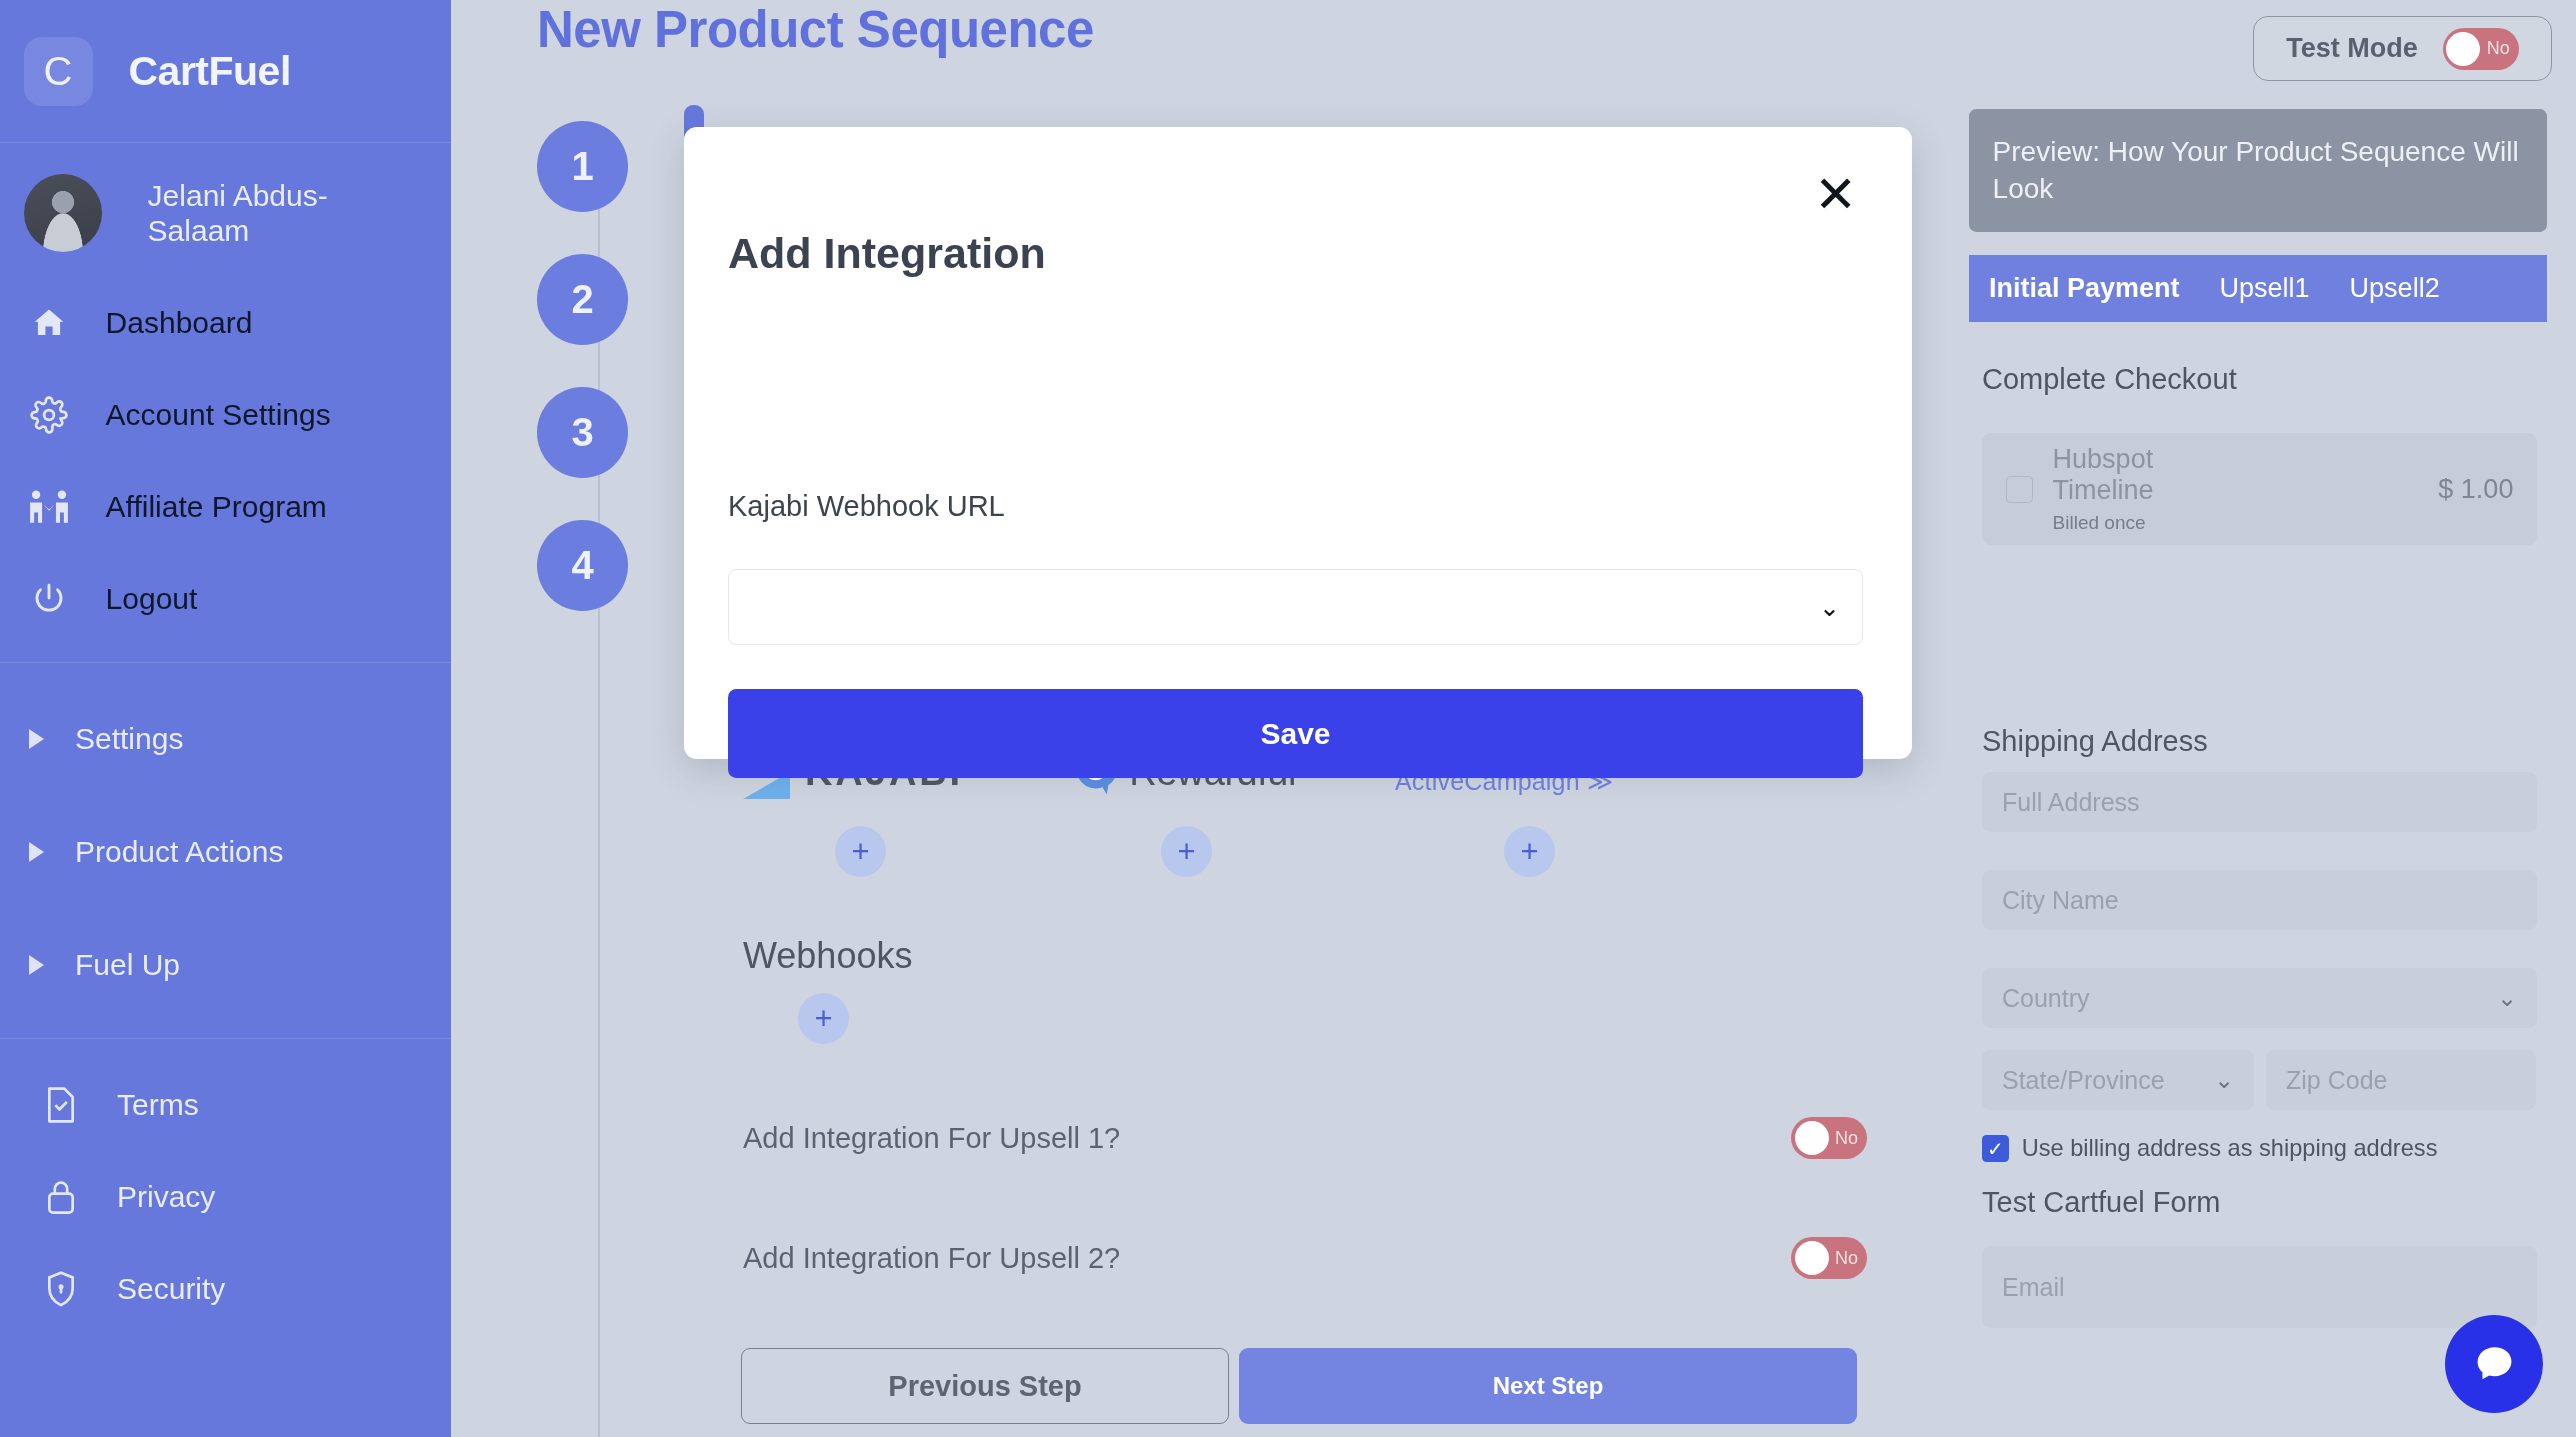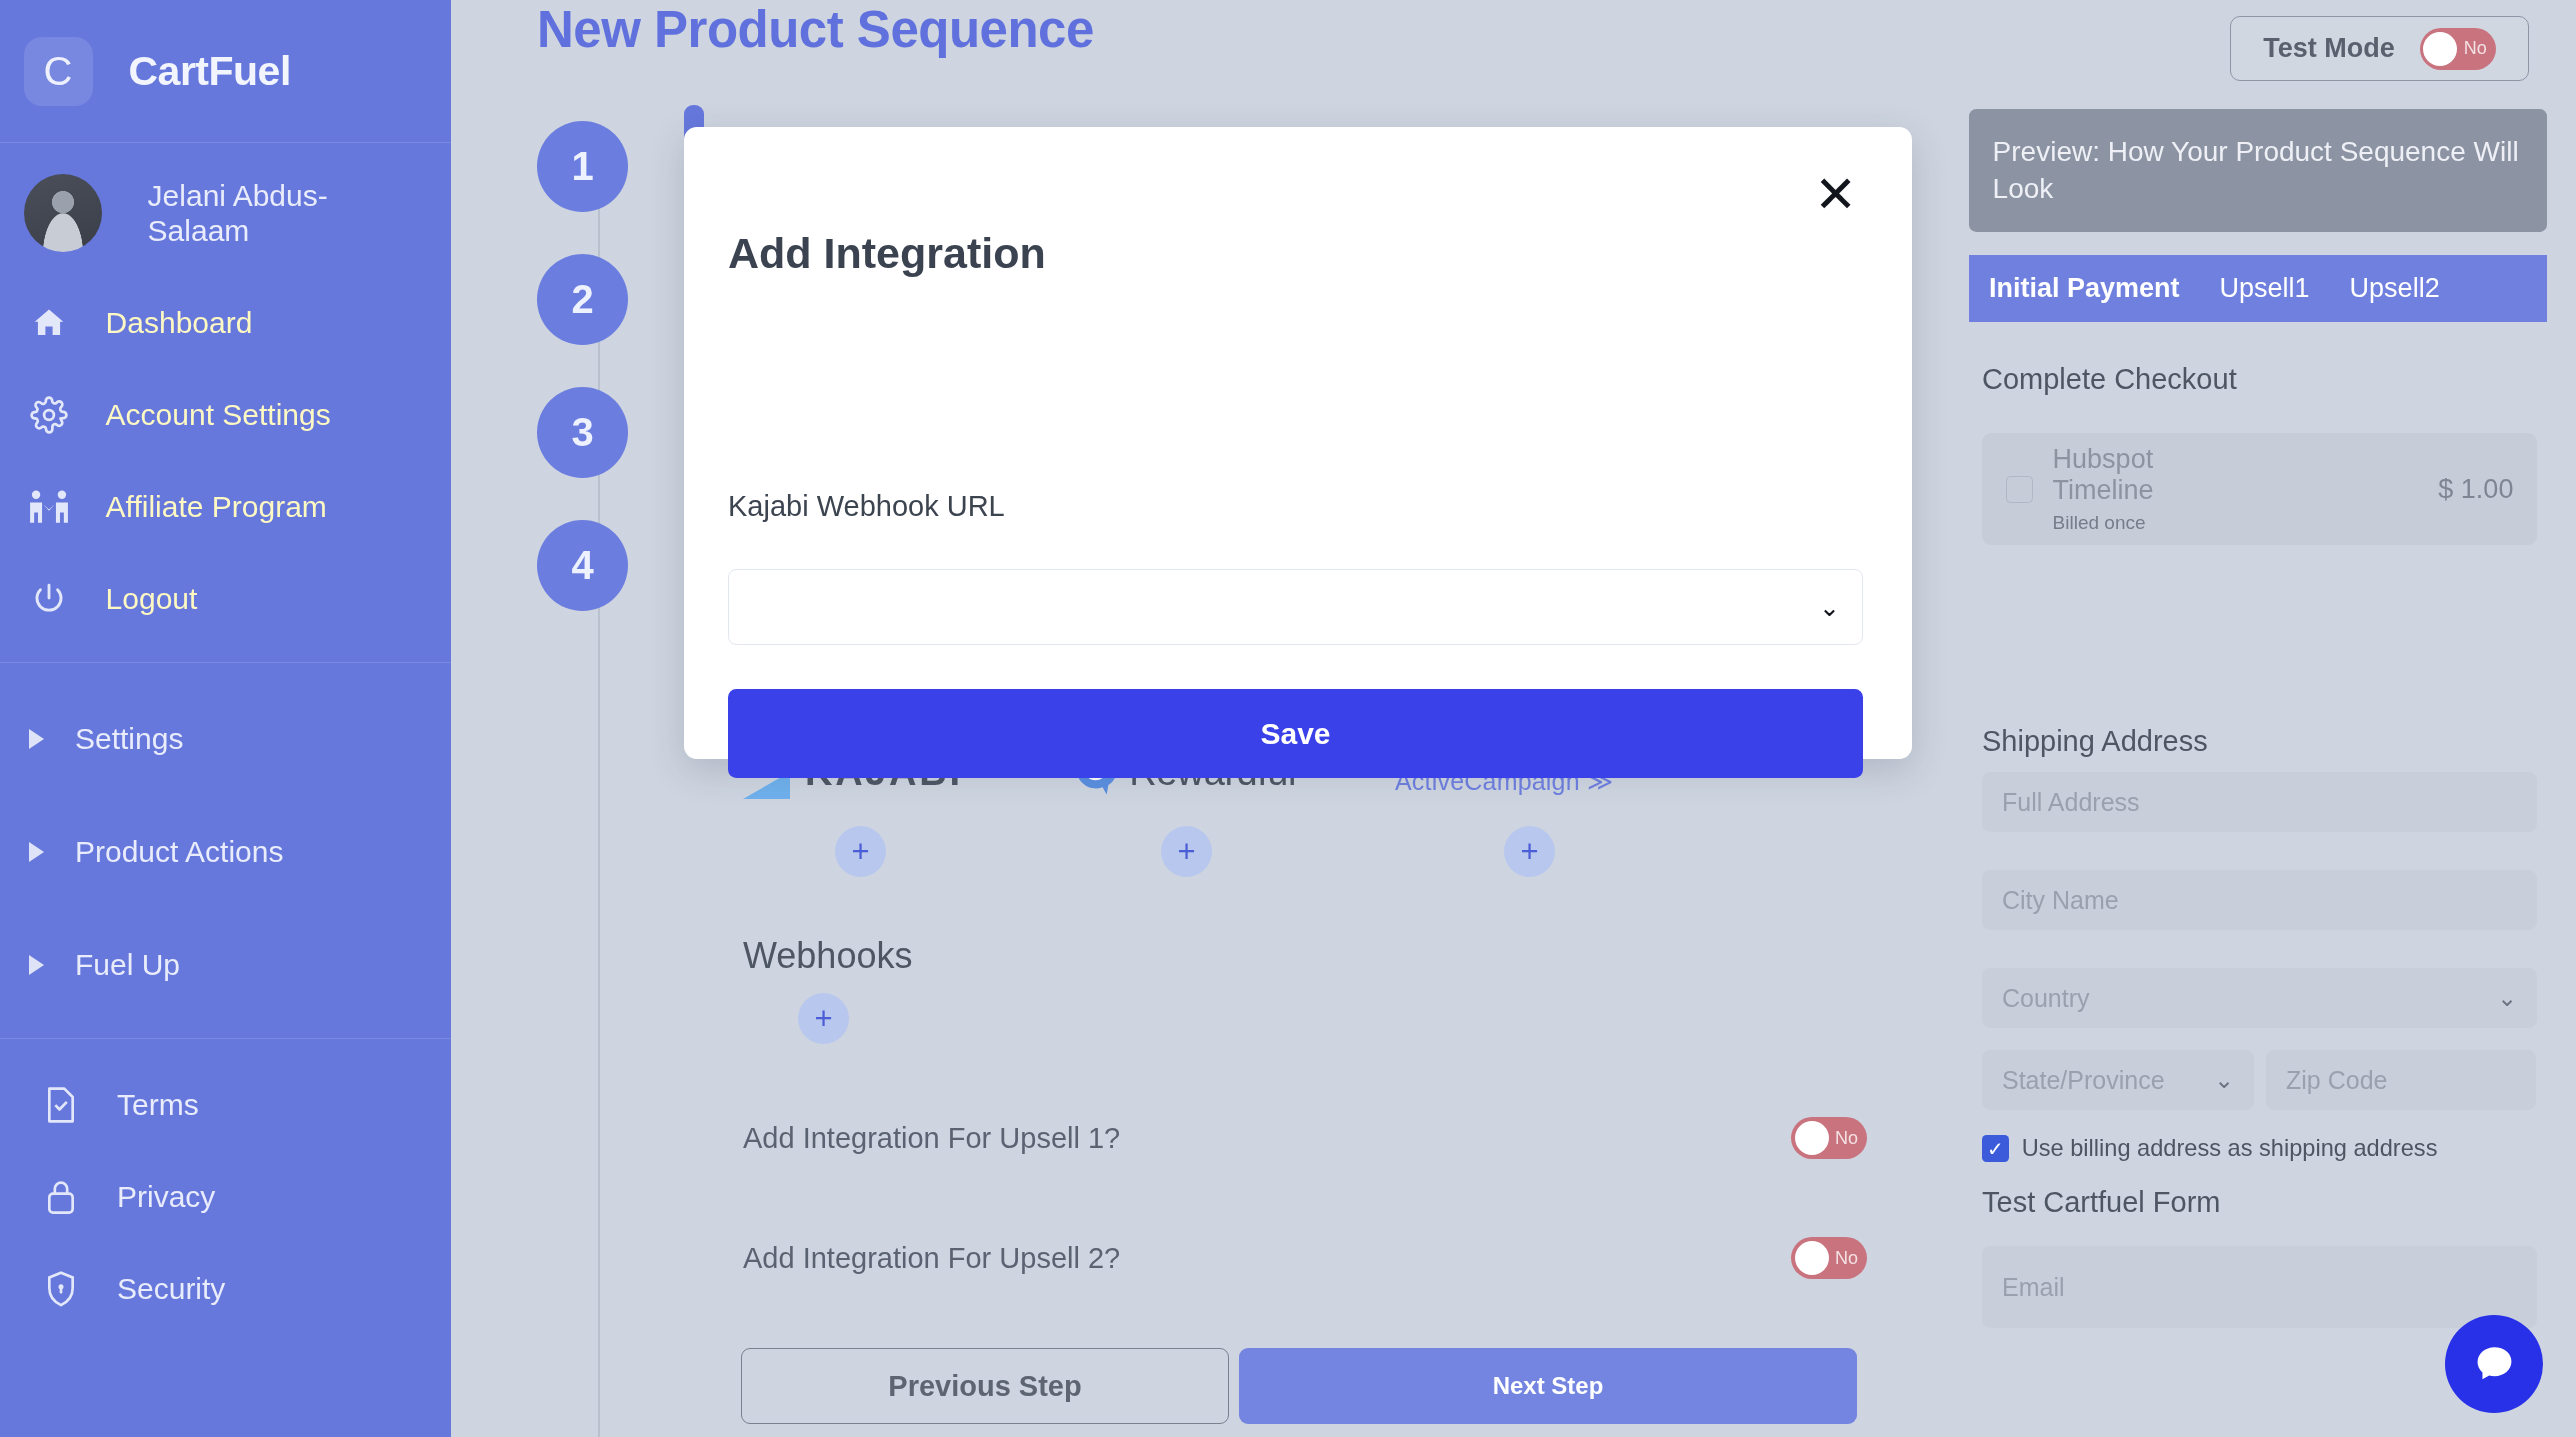--- a/index.html
+++ b/index.html
@@ -50,21 +50,21 @@
   }
   .user-name {
     margin-left: 46px; font-size: 30px; line-height: 1.17;
     color: #e9ecfb; max-width: 227px;
   }
 
   .nav-list { padding-top: 9px; }
   .nav-item {
     display: flex; align-items: center;
     height: 92px; padding-left: 23.6px;
-    font-size: 30px; color: #fef9c3; cursor: pointer;
+    font-size: 30px; color: #0f172a; cursor: pointer;
   }
   .nav-item .ico {
     width: 51px; height: 45px; flex: none;
     display: flex; align-items: center; justify-content: center;
     margin-right: 31px;
   }
   .nav-item .ico svg { display: block; }
 
   .divider { height: 0.9px; background: rgba(255,255,255,0.13); margin-top: 16.3px; }
 
@@ -91,23 +91,23 @@
     margin-right: 31px;
   }
 
   
   .page-title {
     position: absolute; left: 537px; top: 0px;
     font-size: 51px; font-weight: 700; color: #6071dd;
     letter-spacing: -0.5px;
   }
   .testmode {
-    position: absolute; right: 47px; top: 16.3px;
+    position: absolute; right: 24px; top: 16.3px;
     width: 299px; height: 65px;
-    border: 1.8px solid #8e96a6; border-radius: 10px;
+    border: 1.8px solid #8e96a6; border-radius: 15px;
     display: flex; align-items: center; justify-content: center;
     gap: 25px; background: rgba(255,255,255,0.05);
     cursor: pointer;
   }
   .testmode-label { font-size: 27px; font-weight: 700; color: #59606e; }
   .toggle {
     width: 76px; height: 42px; border-radius: 21px;
     background: #c9737e; position: relative; flex: none;
     display: flex; align-items: center; cursor: pointer;
   }

